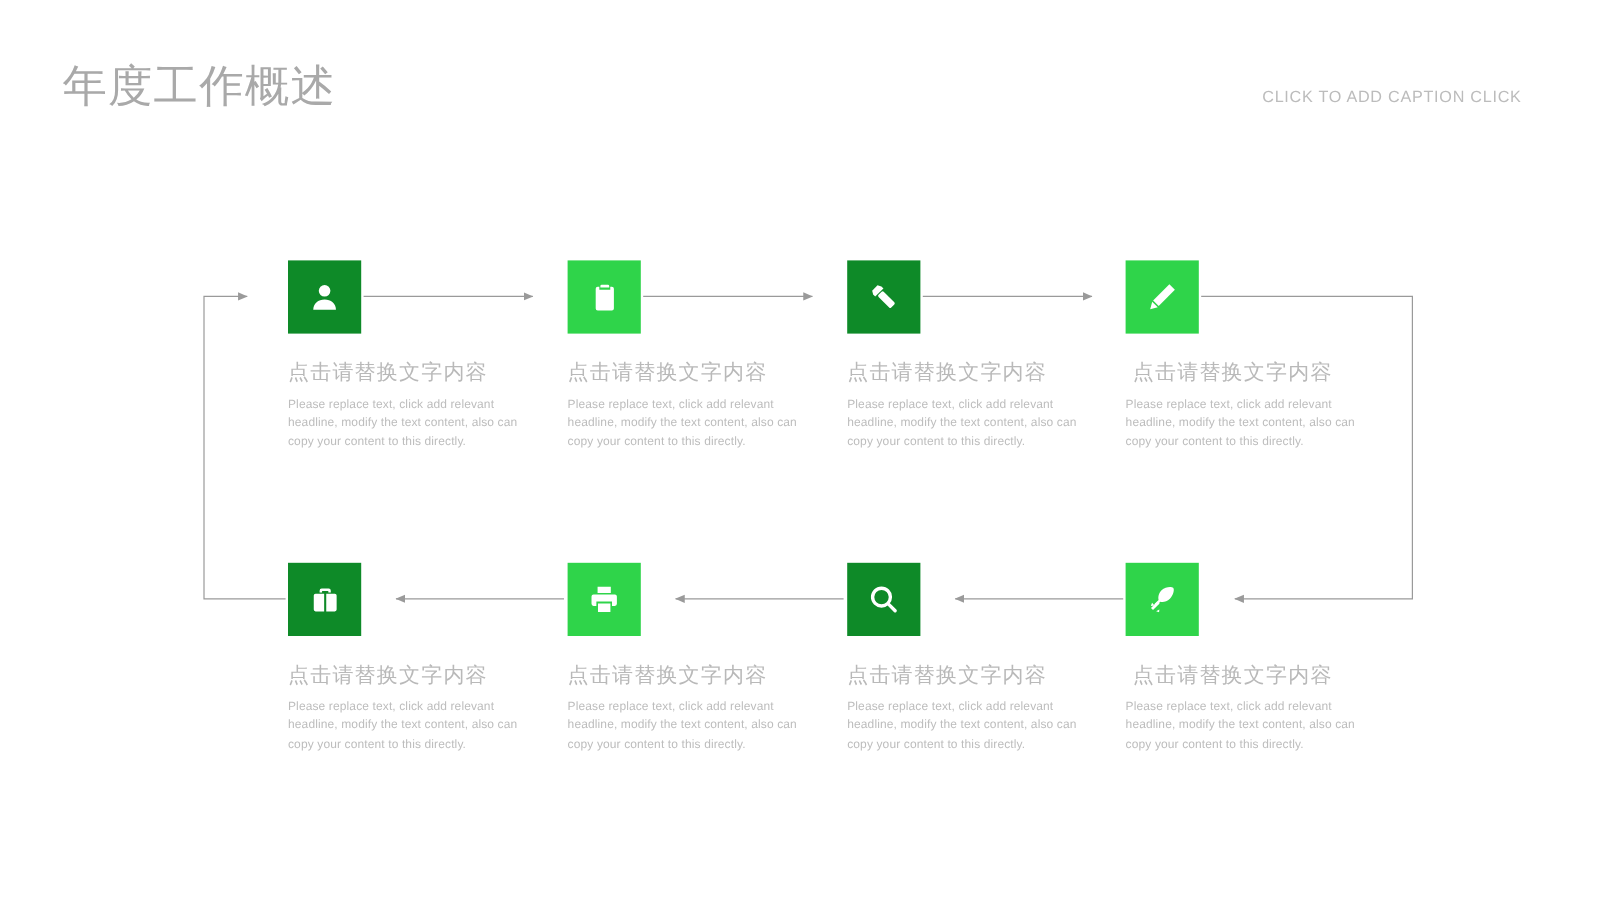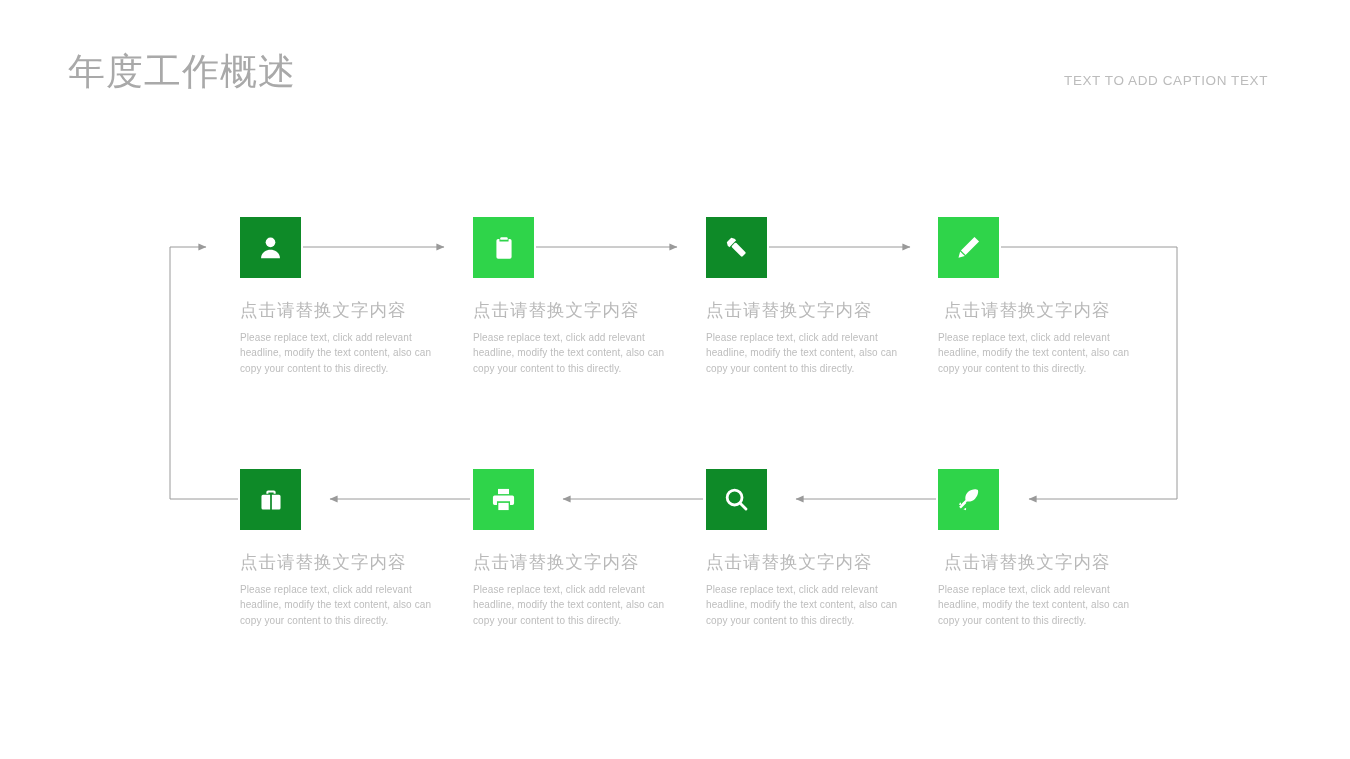--- a/index.html
+++ b/index.html
@@ -11,21 +11,21 @@
     width: 1350px;
     height: 759px;
     position: relative;
     overflow: hidden;
     font-family: "Liberation Sans", "DejaVu Sans", sans-serif;
   }
 
   
   #slide-title {
     position: absolute;
-    left: 68px;
+    left: 52px;
     top: 48px;
     font-size: 37px;
     line-height: 48px;
     color: #a9a9a9;
     letter-spacing: 1px;
     font-weight: 400;
     white-space: nowrap;
   }
   #caption-text {
     position: absolute;
@@ -85,21 +85,21 @@
     letter-spacing: 0.1px;
   }
   .step.indent .step-heading { padding-left: 6px; }
 </style>
 </head>
 <body>
 
 <div>
 
   <div id="slide-title">年度工作概述</div>
-  <div id="caption-text">TEXT TO ADD CAPTION TEXT</div>
+  <div id="caption-text">CLICK TO ADD CAPTION CLICK</div>
 
   <div id="diagram">
 
     <svg id="connector-layer" viewBox="0 0 1350 759" width="1350" height="759">
       <defs>
         <marker id="ah" markerWidth="9" markerHeight="9" refX="7.6" refY="4" orient="auto" markerUnits="userSpaceOnUse">
           <path d="M0,0.6 L8,4 L0,7.4 Z" fill="#9a9a9a"></path>
         </marker>
       </defs>
       <g stroke="#9a9a9a" stroke-width="1" fill="none">

